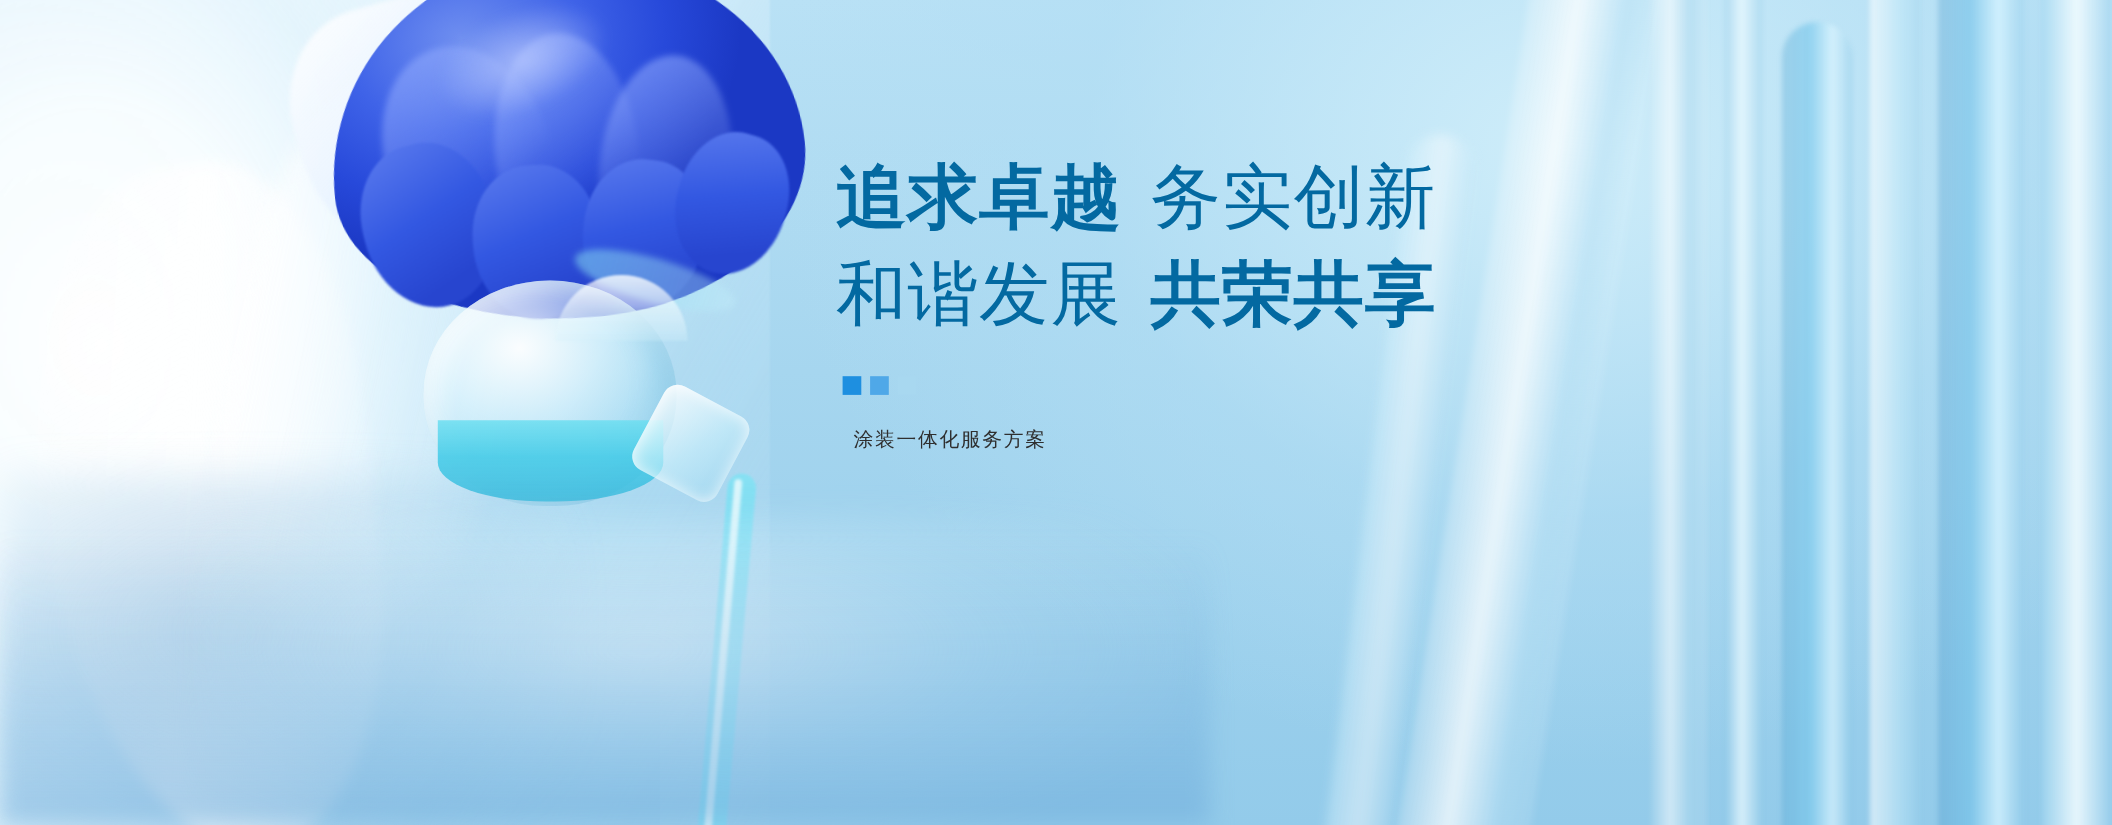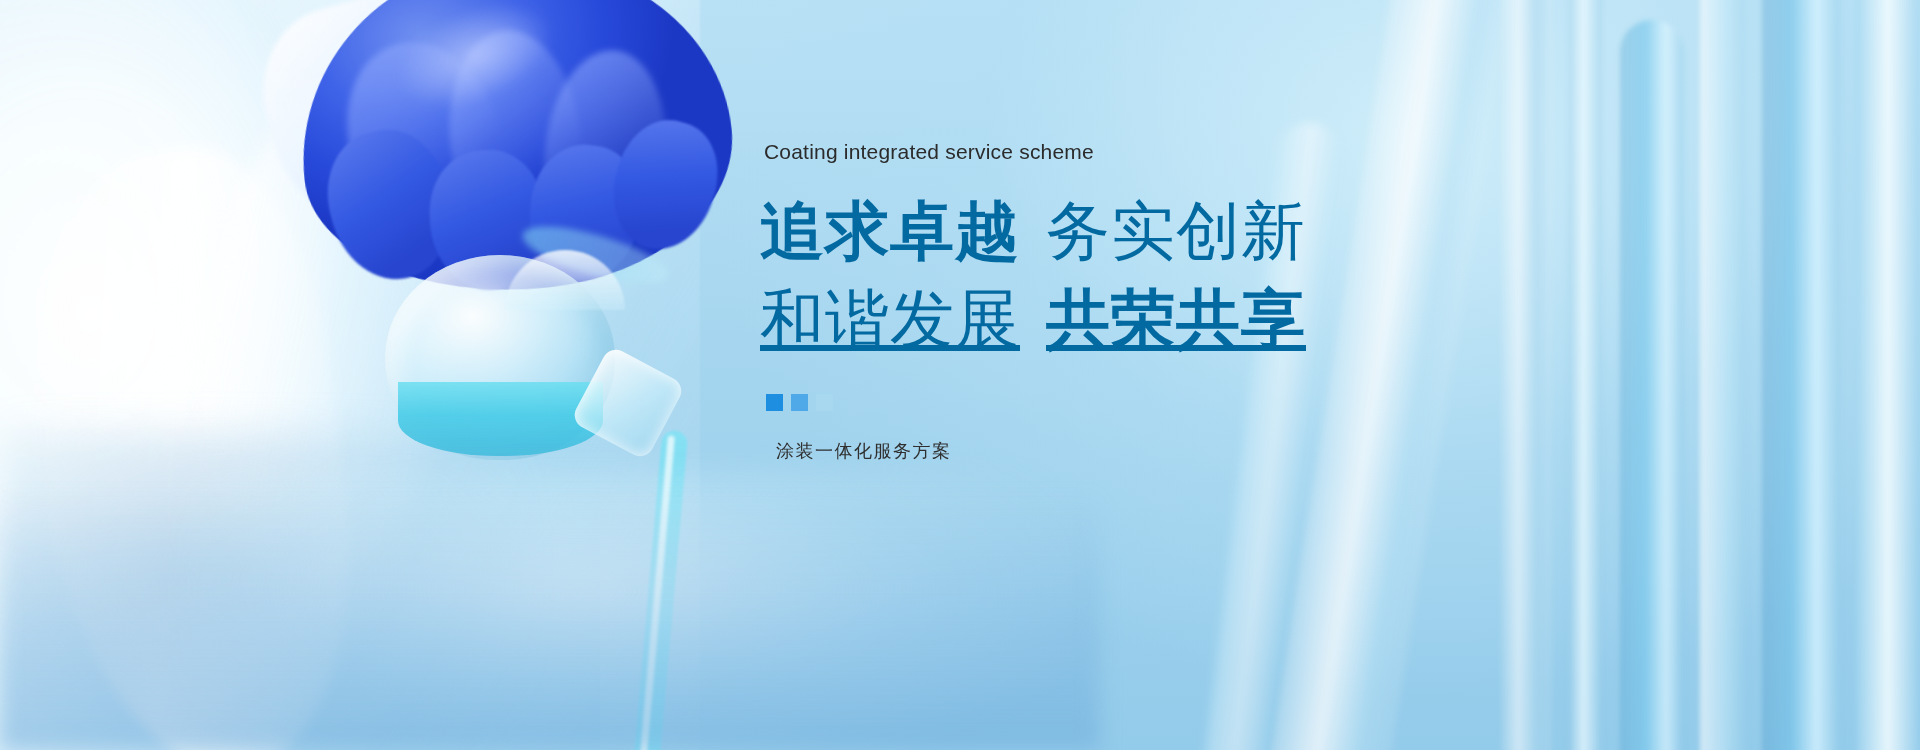--- a/index.html
+++ b/index.html
@@ -252,21 +252,21 @@
   .headline {
     margin: 0;
     color: #0369a1;
     white-space: nowrap;
     line-height: 1.22;
   }
   .headline-row {
     display: block;
     font-size: 64px;
   }
-  .headline-row + .headline-row { margin-top: 10px; text-decoration: underline; }
+  .headline-row + .headline-row { margin-top: 10px; }
   .seg-bold {
     font-weight: 700;
     letter-spacing: 1px;
   }
   .seg-light {
     font-weight: 300;
     letter-spacing: 1px;
   }
   .gap { display: inline-block; width: 26px; }
 
@@ -324,21 +324,20 @@
   <div class="flask-liquid"></div>
   <div class="flask-neck"></div>
   <div class="stream"></div>
   <div class="stream-hl"></div>
 
   <div class="counter-glow"></div>
   <div class="blue-tint-bottom"></div>
 
   <div class="content">
 
-    <p class="eyebrow">Coating integrated service scheme</p>
 
     <h1 class="headline">
       <span class="headline-row">
         <span class="seg-bold">追求卓越</span><span class="gap"></span><span class="seg-light">务实创新</span>
       </span>
       <span class="headline-row">
         <span class="seg-light">和谐发展</span><span class="gap"></span><span class="seg-bold">共荣共享</span>
       </span>
     </h1>
 

